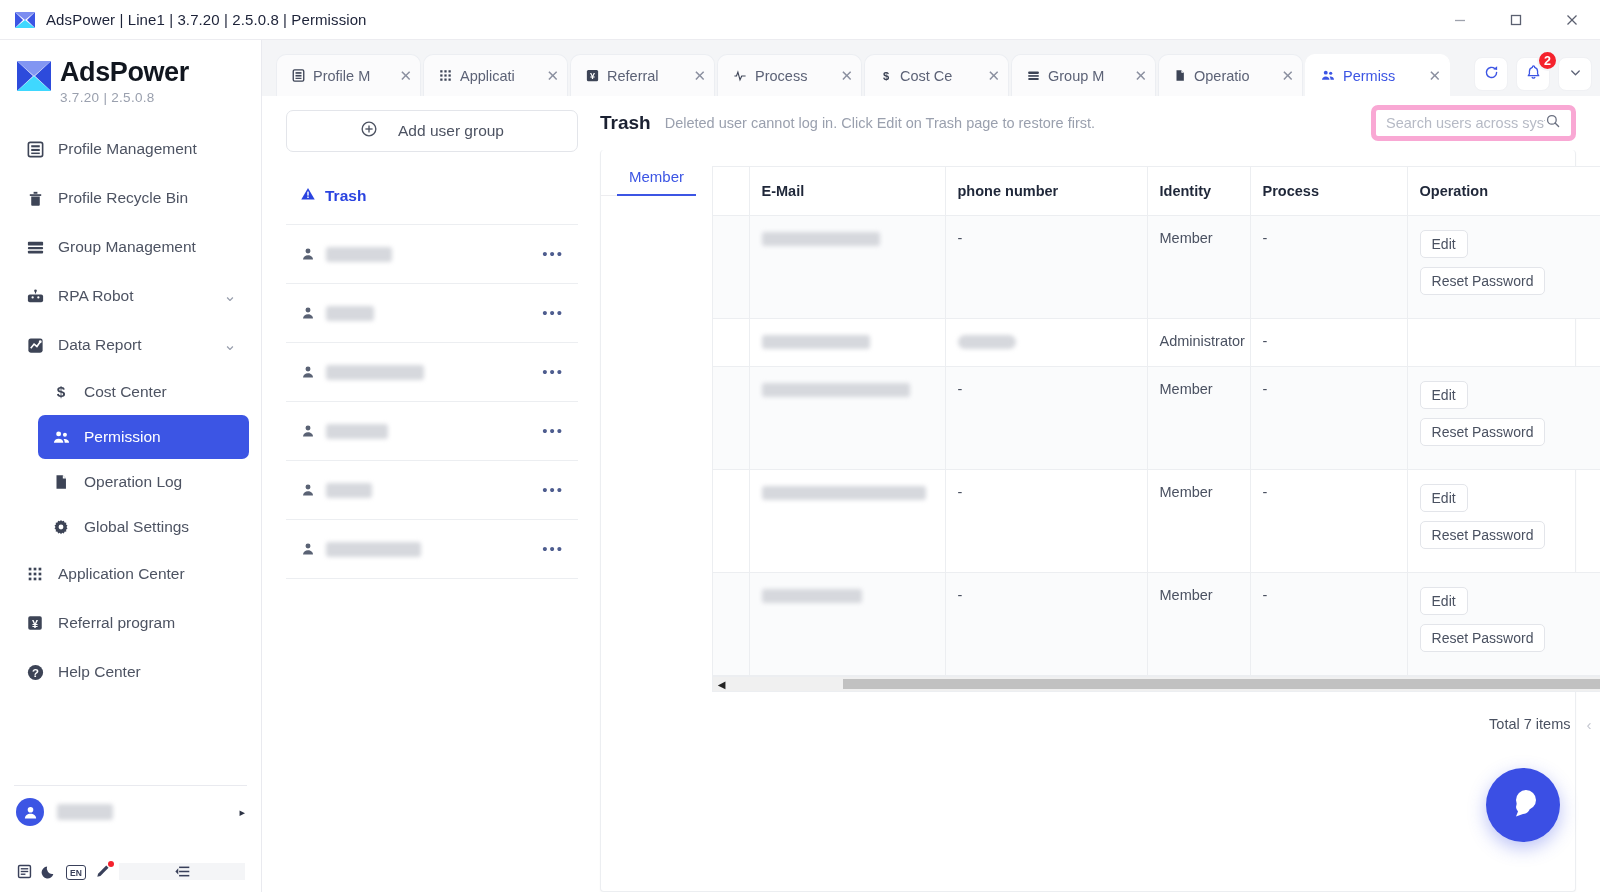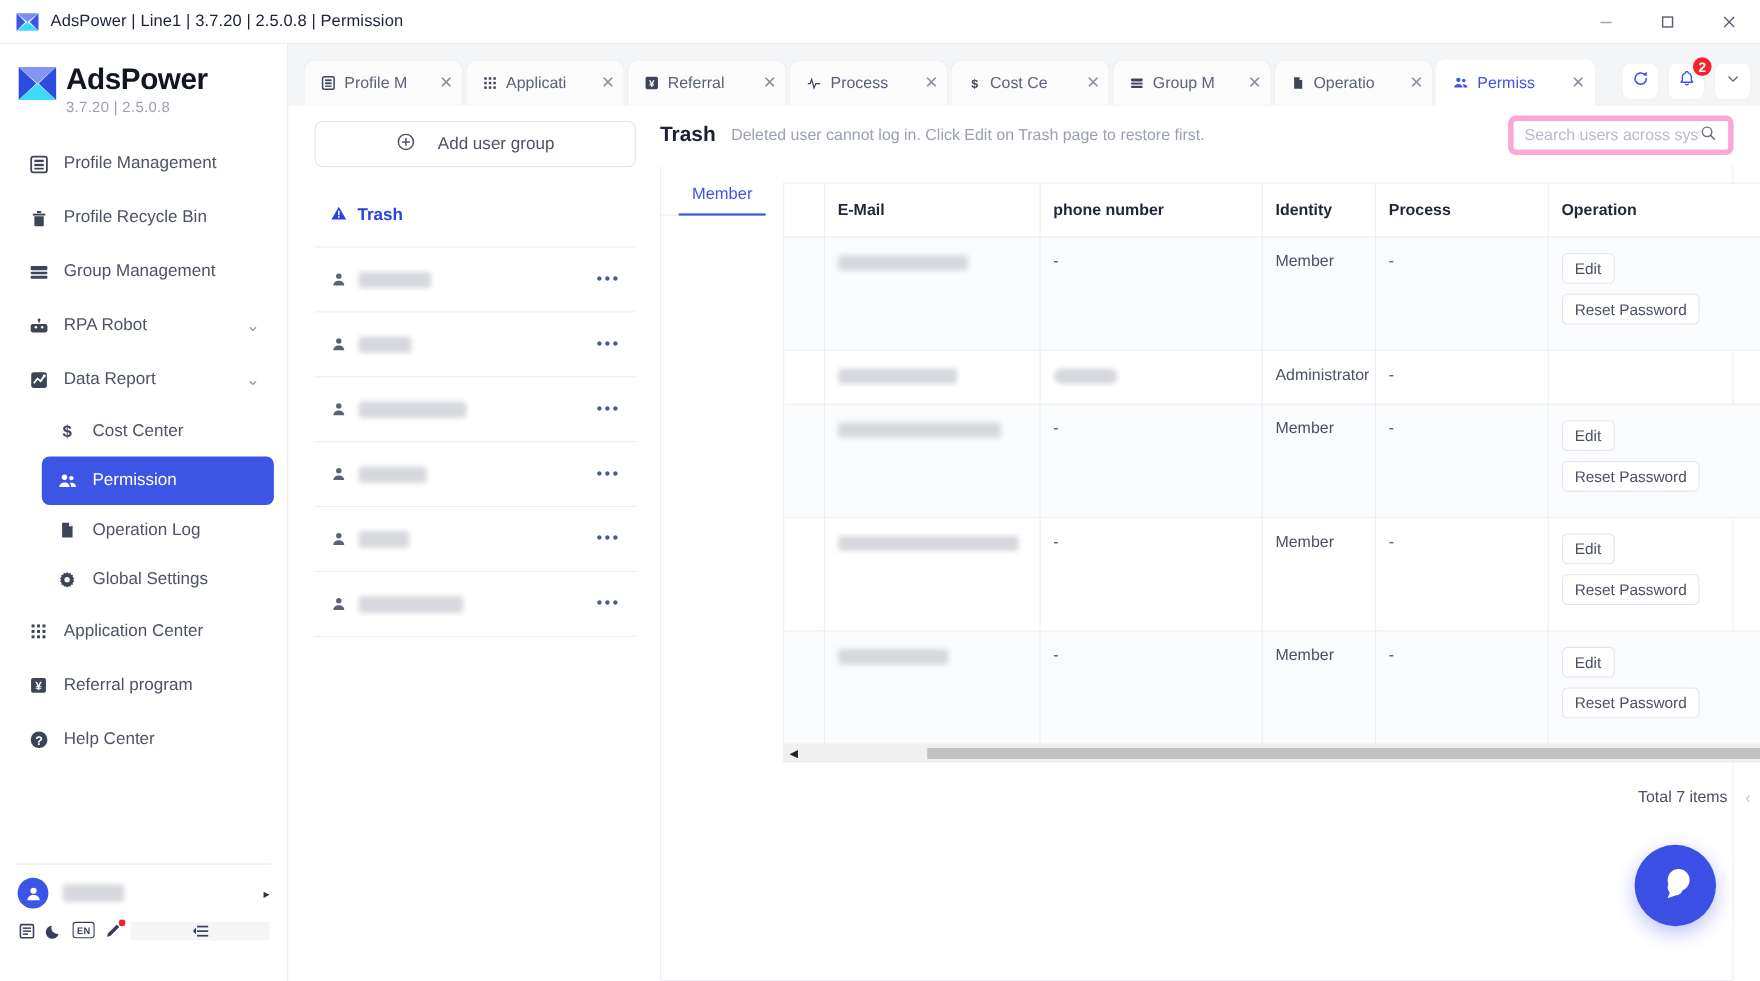--- a/index.html
+++ b/index.html
@@ -63,21 +63,21 @@
   .nav-item.active { background: #3c55e4; color: #ffffff; }
   .nav-item.active .ni-icon { color: #ffffff; }
 
   .sidebar-footer { padding: 0 0 12px 0; }
   .sb-divider { height: 1px; background: #e9eaef; margin: 6px 14px 0 14px; }
   .profile-row { display: flex; align-items: center; height: 52px; padding: 0 16px; cursor: pointer; }
   .avatar { width: 28px; height: 28px; border-radius: 50%; background: #3c55e4; display:flex; align-items:center; justify-content:center; flex:0 0 28px; }
   .redact { background: #d6d8dd; border-radius: 3px; display: inline-block; filter: blur(2.2px); }
   .profile-name { margin-left: 13px; height: 16px; width: 56px; }
   .profile-caret { margin-left: auto; color: #2c3345; font-size: 11px; }
-  .tool-row { display: flex; align-items: flex-start; height: 42px; padding: 0 16px; gap: 8px; }
+  .tool-row { display: flex; align-items: flex-end; height: 42px; padding: 0 16px; gap: 8px; }
   .tool-ic { color: #39405a; display: flex; align-items: center; position: relative; cursor: pointer; }
   .tool-ic.right { margin-left: auto; }
   .lang-box { border: 1.6px solid #39405a; border-radius: 3px; font-size: 8.5px; font-weight: bold;
     padding: 1.5px 3px; color: #39405a; letter-spacing: .2px; }
   .red-dot { position: absolute; top: -2px; right: -3px; width: 6px; height: 6px; border-radius: 50%; background: #f5222d; }
 
   
   .right { flex: 1 1 auto; display: flex; flex-direction: column; min-width: 0; background: #f4f5f7; }
 
   

